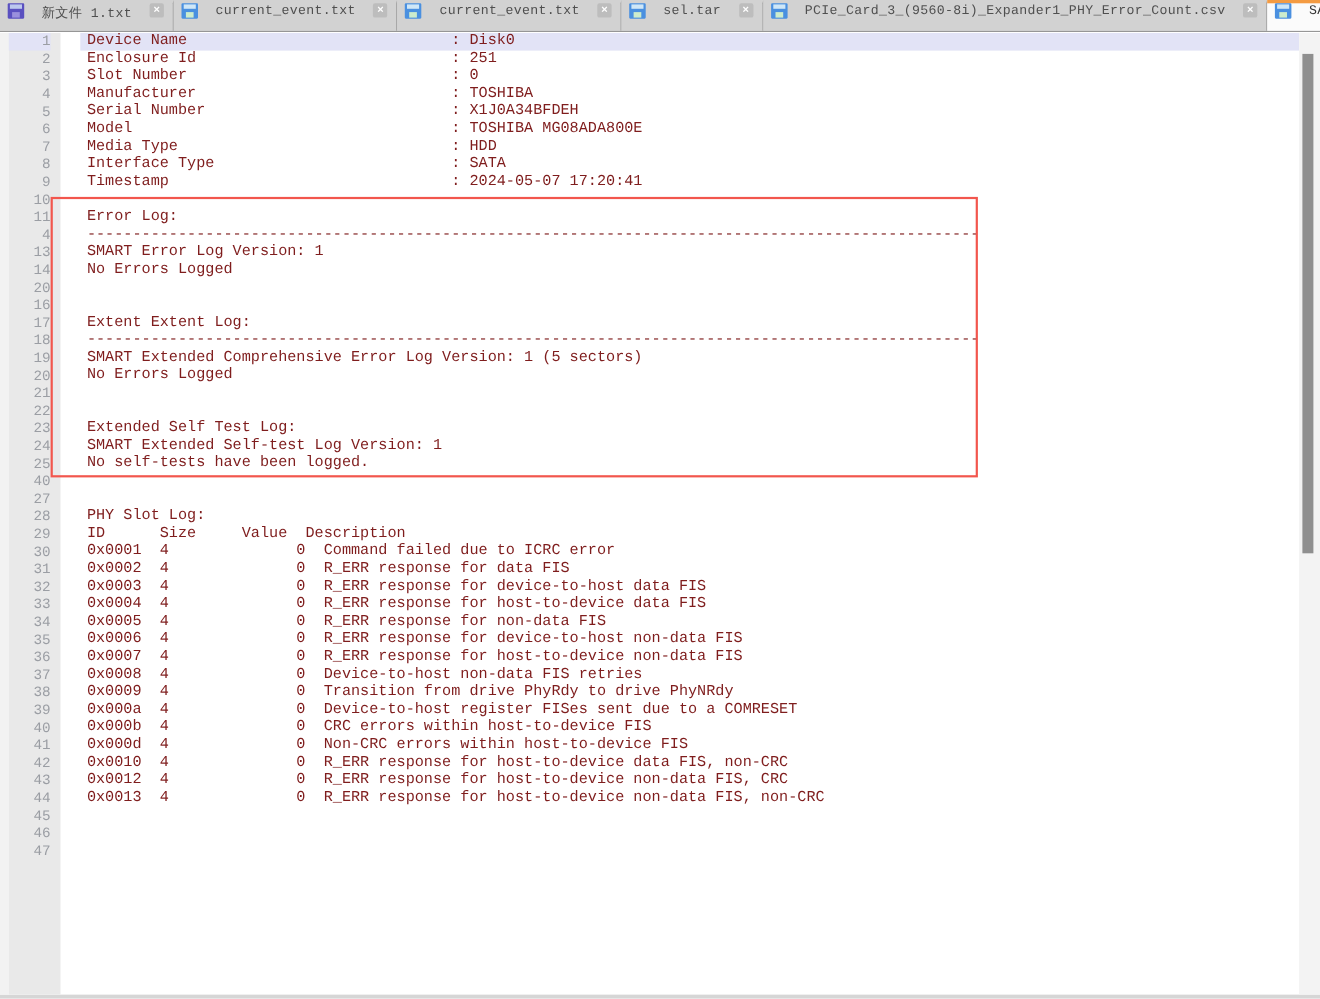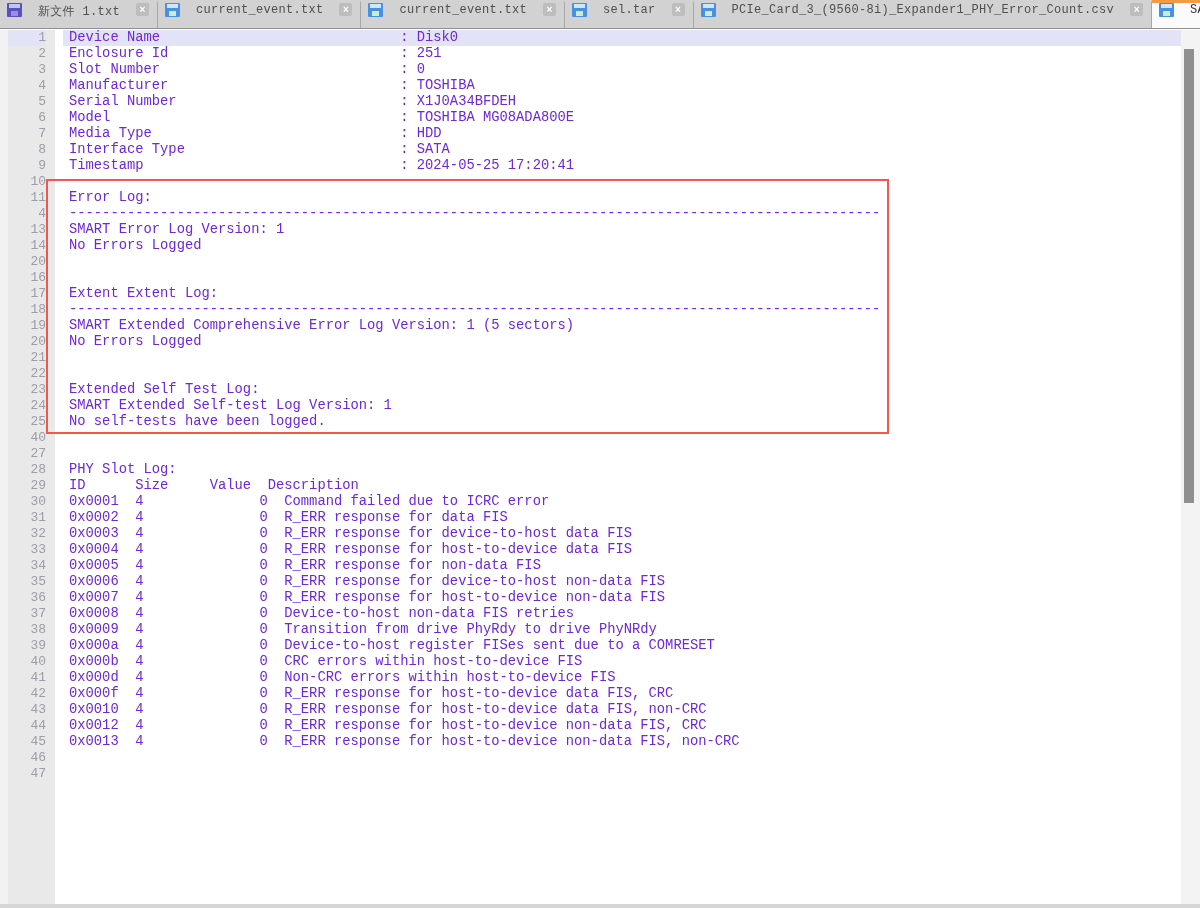--- a/index.html
+++ b/index.html
@@ -31,22 +31,22 @@
   .floppy-modified .lb { position:absolute; bottom:1px; left:4px; right:4px; height:5px; background:#9a90dd; }
   .floppy i { display:block; }
 
   
   .editor { position:absolute; top:30px; left:0; right:0; bottom:0; display:flex; background:#ffffff; }
   .margin-strip { width:8px; background:#f2f2f2; }
   .gutter { width:47px; background:#e9e9e9; text-align:right; padding-right:9px;
             font-family:"Liberation Mono", monospace; font-size:13px; color:#9b9ea4; }
   .gutter .ln { height:16px; line-height:16px; }
   .gutter .ln.cur { background:#e2e3f6; }
-  .code { flex:1 1 auto; padding-left:14px; overflow:hidden;
-          font-family:"Liberation Mono", monospace; font-size:13.8px; color:#6d28d9; }
+  .code { flex:1 1 auto; padding-left:24px; overflow:hidden;
+          font-family:"Liberation Mono", monospace; font-size:13.8px; color:#7f1d1d; }
   .code .cl { height:16px; line-height:16px; white-space:pre; }
   .code .cl.cur { background:#e2e3f6; margin-left:-6px; padding-left:6px; }
 
   
   .annotation { position:absolute; left:46px; top:179px; width:843px; height:255px;
                 border:2px solid #f2564d; pointer-events:none; }
 
   
   .vscroll { width:19px; background:#f3f3f3; position:relative; }
   .vscroll .thumb { position:absolute; left:3px; top:19px; width:10px; height:454px; background:#8f8f8f; }
@@ -160,21 +160,21 @@
       </div>
     <div class="code">
         <div class="cl cur">Device Name                             : Disk0</div>
         <div class="cl">Enclosure Id                            : 251</div>
         <div class="cl">Slot Number                             : 0</div>
         <div class="cl">Manufacturer                            : TOSHIBA</div>
         <div class="cl">Serial Number                           : X1J0A34BFDEH</div>
         <div class="cl">Model                                   : TOSHIBA MG08ADA800E</div>
         <div class="cl">Media Type                              : HDD</div>
         <div class="cl">Interface Type                          : SATA</div>
-        <div class="cl">Timestamp                               : 2024-05-25 17:20:41</div>
+        <div class="cl">Timestamp                               : 2024-05-07 17:20:41</div>
         <div class="cl">&nbsp;</div>
         <div class="cl">Error Log:</div>
         <div class="cl">--------------------------------------------------------------------------------------------------</div>
         <div class="cl">SMART Error Log Version: 1</div>
         <div class="cl">No Errors Logged</div>
         <div class="cl">&nbsp;</div>
         <div class="cl">&nbsp;</div>
         <div class="cl">Extent Extent Log:</div>
         <div class="cl">--------------------------------------------------------------------------------------------------</div>
         <div class="cl">SMART Extended Comprehensive Error Log Version: 1 (5 sectors)</div>
@@ -193,21 +193,20 @@
         <div class="cl">0x0003  4              0  R_ERR response for device-to-host data FIS</div>
         <div class="cl">0x0004  4              0  R_ERR response for host-to-device data FIS</div>
         <div class="cl">0x0005  4              0  R_ERR response for non-data FIS</div>
         <div class="cl">0x0006  4              0  R_ERR response for device-to-host non-data FIS</div>
         <div class="cl">0x0007  4              0  R_ERR response for host-to-device non-data FIS</div>
         <div class="cl">0x0008  4              0  Device-to-host non-data FIS retries</div>
         <div class="cl">0x0009  4              0  Transition from drive PhyRdy to drive PhyNRdy</div>
         <div class="cl">0x000a  4              0  Device-to-host register FISes sent due to a COMRESET</div>
         <div class="cl">0x000b  4              0  CRC errors within host-to-device FIS</div>
         <div class="cl">0x000d  4              0  Non-CRC errors within host-to-device FIS</div>
-        <div class="cl">0x000f  4              0  R_ERR response for host-to-device data FIS, CRC</div>
         <div class="cl">0x0010  4              0  R_ERR response for host-to-device data FIS, non-CRC</div>
         <div class="cl">0x0012  4              0  R_ERR response for host-to-device non-data FIS, CRC</div>
         <div class="cl">0x0013  4              0  R_ERR response for host-to-device non-data FIS, non-CRC</div>
         <div class="cl">&nbsp;</div>
         <div class="cl">&nbsp;</div>
       </div>
     <div class="vscroll">
       <div class="thumb"></div>
     </div>
   </div>

